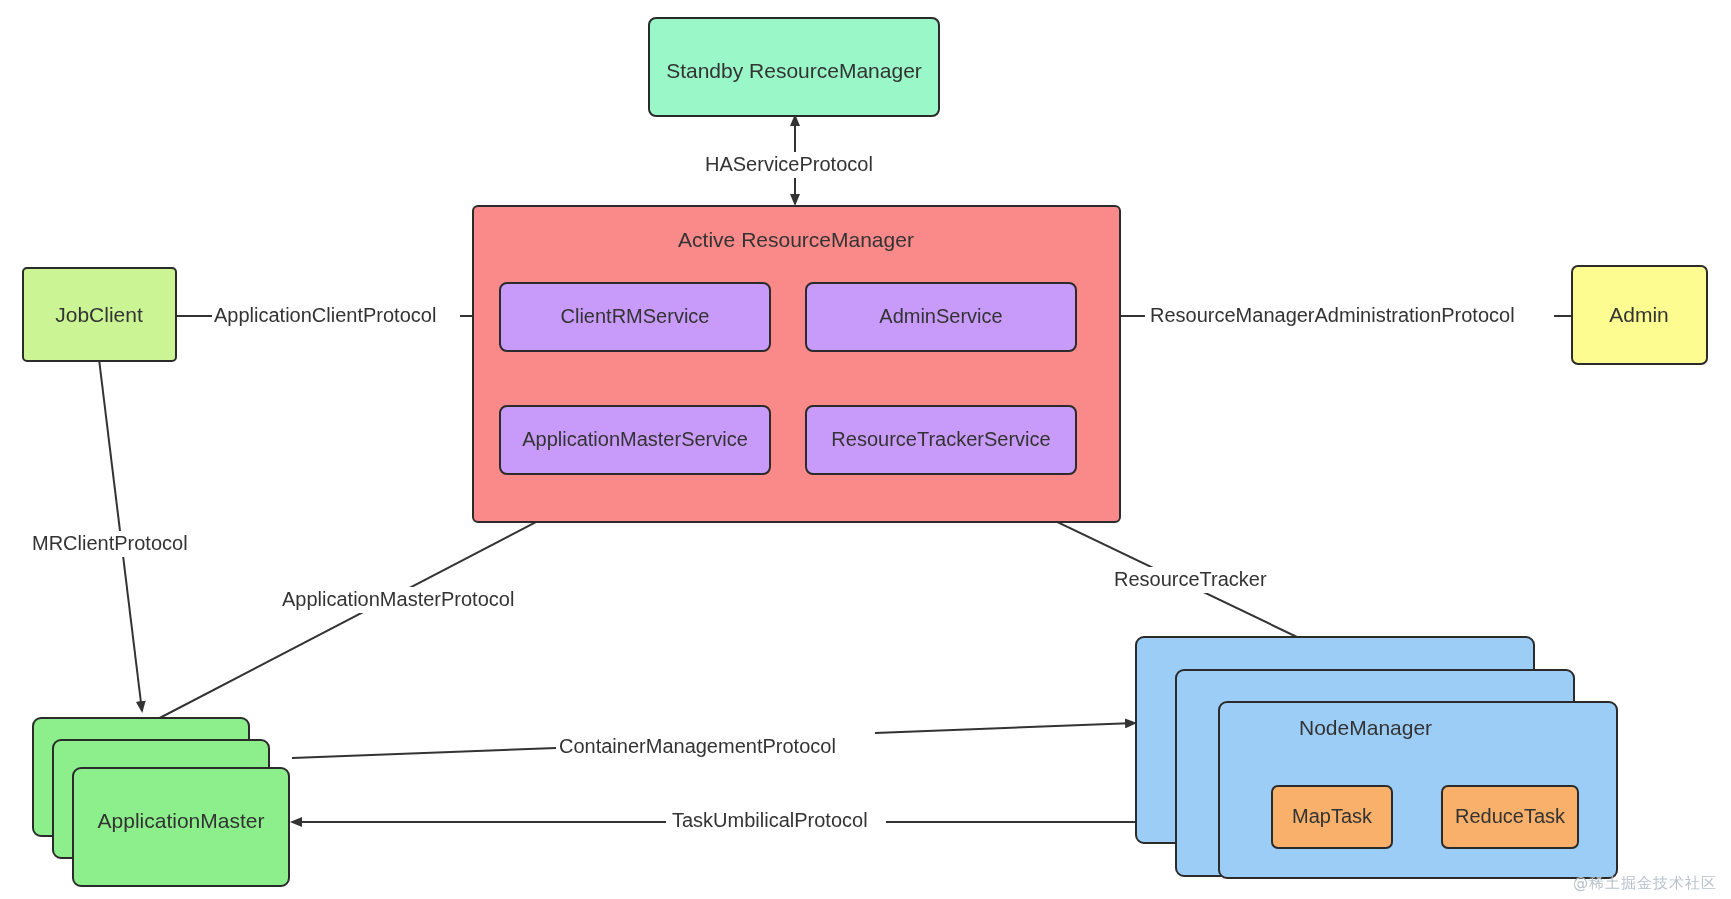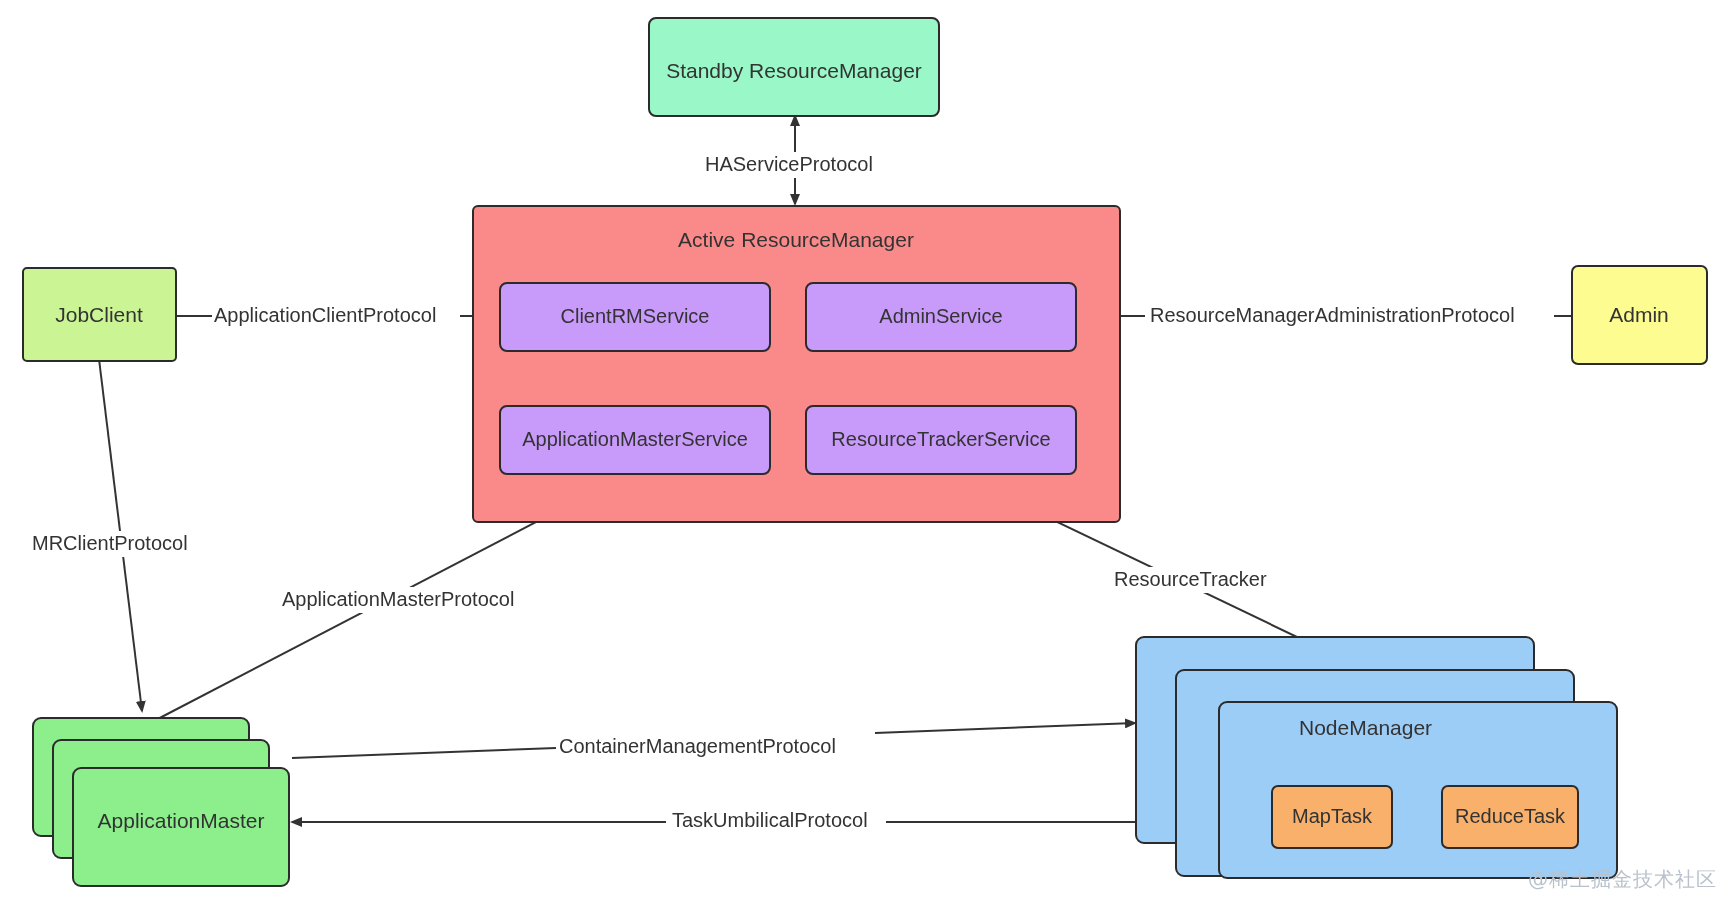--- a/index.html
+++ b/index.html
@@ -50,21 +50,21 @@
   .edge-line {
     stroke: #333333;
     stroke-width: 2;
     fill: none;
   }
   .watermark {
     position: absolute;
     right: 14px;
     bottom: 6px;
     font-family: "DejaVu Sans", sans-serif;
-    font-size: 20px;
+    font-size: 15px;
     color: #b9c2cc;
     letter-spacing: 1px;
     white-space: nowrap;
     user-select: none;
   }
 </style>
 </head>
 <body>
 
 <div id="diagram-root">

